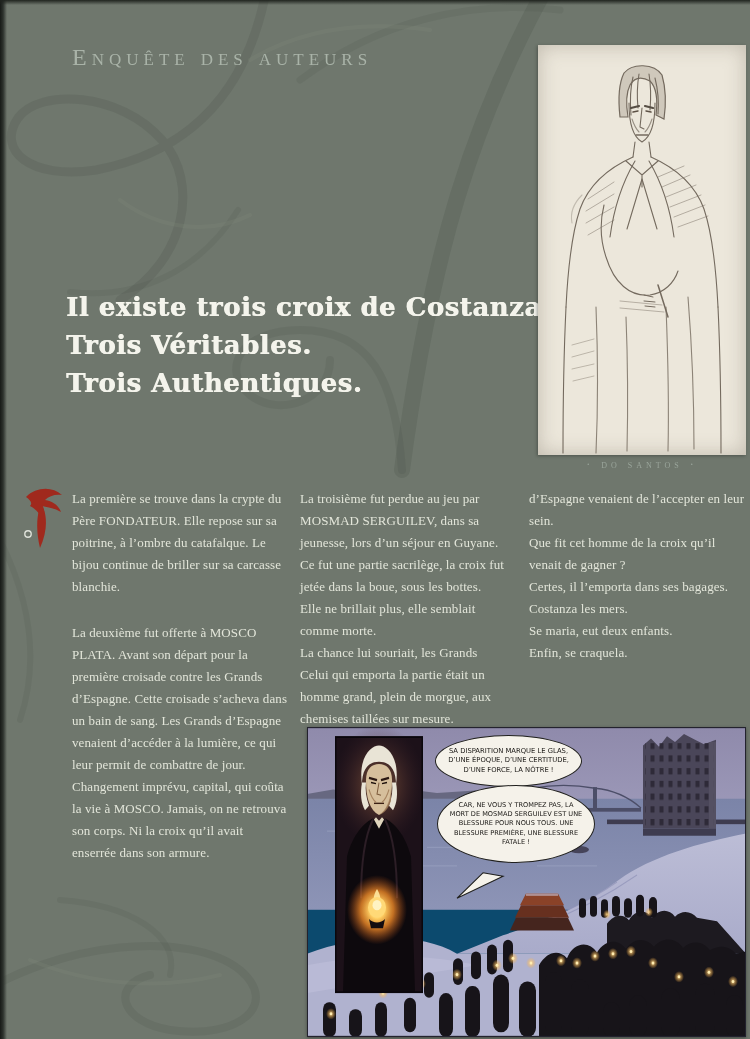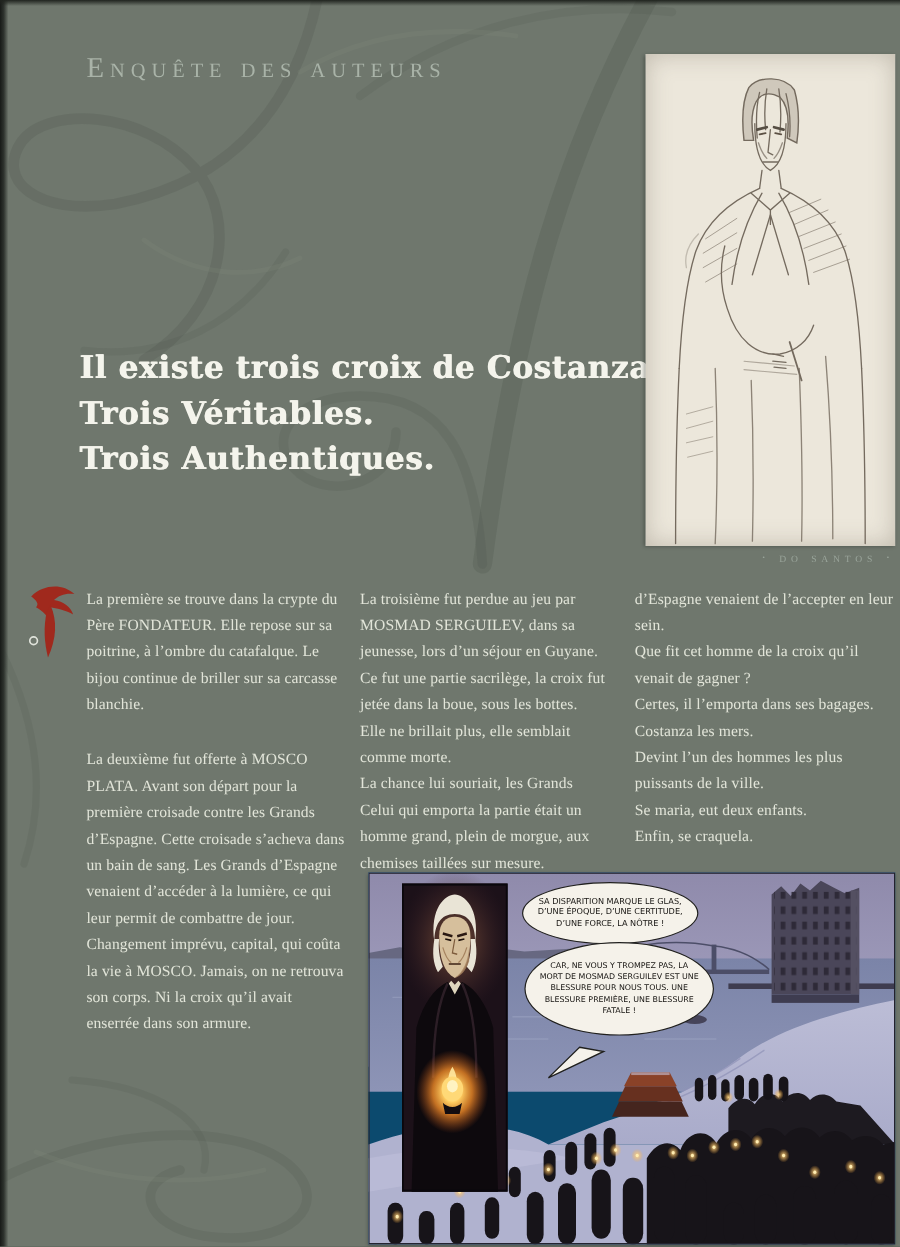--- a/index.html
+++ b/index.html
@@ -11,21 +11,21 @@
         background:linear-gradient(180deg,#20241f 0%,rgba(60,66,60,0) 100%);}
   .flourish{position:absolute;left:0;top:0;width:750px;height:1039px;pointer-events:none;}
   .header{position:absolute;left:72px;top:44px;font-variant:small-caps;font-size:24px;
         letter-spacing:5px;color:#a9b3a8;}
   .gothic{position:absolute;left:66px;top:288px;color:#f4f4ec;font-family:"DejaVu Serif",serif;
         font-weight:700;font-size:26px;line-height:38px;letter-spacing:0.5px;
         text-shadow:0.6px 0 0 #f4f4ec;}
   .sketch{position:absolute;left:538px;top:45px;width:208px;height:410px;background:#ece7db;
         box-shadow:inset 0 0 20px rgba(110,100,85,.35), -1px 1px 3px rgba(30,34,30,.4);}
   .sketch svg{display:block;width:100%;height:100%;}
-  .sketch-caption{position:absolute;left:538px;top:457px;width:208px;text-align:right;
+  .sketch-caption{position:absolute;left:538px;top:457px;width:208px;text-align:center;
         font-variant:small-caps;letter-spacing:4px;font-size:12px;color:#9aa59b;}
   .glyph{position:absolute;left:16px;top:484px;width:52px;height:70px;}
   .col{position:absolute;top:488px;width:216px;color:#e2e5d9;font-size:13px;line-height:22px;
         letter-spacing:0.1px;z-index:1;}
   .col p{margin:0;}
   .col1{left:72px;} .col2{left:300px;} .col3{left:529px;width:217px;}
   .col1 p + p{margin-top:24px;}
   .comic{position:absolute;left:307px;top:727px;width:439px;height:310px;z-index:5;background:#0c4a6e;
         box-shadow:0 1px 3px rgba(25,28,25,.5);}
   .comic svg.scene{position:absolute;left:0;top:0;width:100%;height:100%;}
@@ -118,21 +118,20 @@
     <p>La troisième fut perdue au jeu par MOSMAD SERGUILEV, dans sa jeunesse, lors d’un séjour en Guyane. Ce fut une partie sacrilège, la croix fut jetée dans la boue, sous les bottes.</p>
     <p>Elle ne brillait plus, elle semblait comme morte.</p>
     <p>La chance lui souriait, les Grands</p>
     <p>Celui qui emporta la partie était un homme grand, plein de morgue, aux chemises taillées sur mesure.</p>
   </div>
   <div class="col col3">
     <p>d’Espagne venaient de l’accepter en leur sein.</p>
     <p>Que fit cet homme de la croix qu’il venait de gagner ?</p>
     <p>Certes, il l’emporta dans ses bagages.</p>
     <p>Costanza les mers.</p>
-    <p>Devint l’un des hommes les plus puissants de la ville.</p>
     <p>Se maria, eut deux enfants.</p>
     <p>Enfin, se craquela.</p>
   </div>
 
   <div class="comic">
     <svg class="scene" viewBox="0 0 439 268" preserveAspectRatio="none">
       <defs>
         <linearGradient id="sky" x1="0" y1="0" x2="0" y2="1">
           <stop offset="0" stop-color="#8f8aab"></stop>
             <stop offset="1" stop-color="#a8a6c5"></stop>

